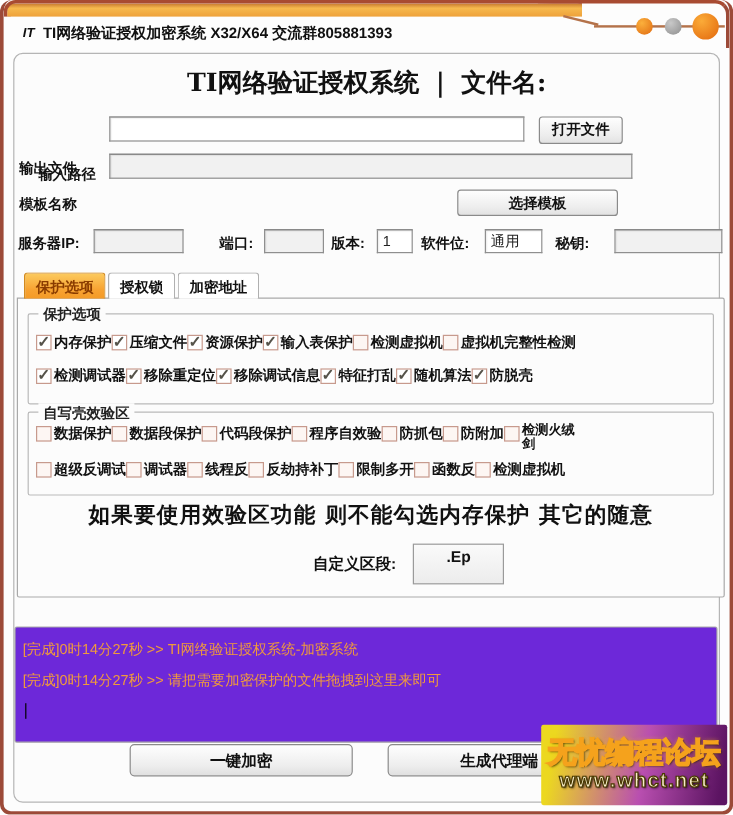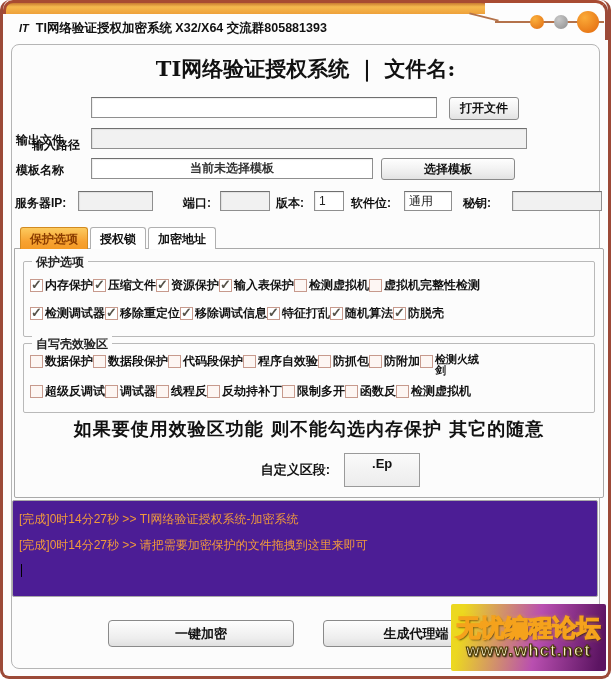--- a/index.html
+++ b/index.html
@@ -117,22 +117,22 @@
     padding-left:40px;
   }
   .custom-label { font-size:13px; font-weight:bold; color:#111;margin-left:23px; }
   .custom-field {
     width:76px; height:34px; background:linear-gradient(#fafafa,#ececec);
     border:1px solid #9a9a9a; text-align:center; font-weight:bold;
     font-size:13px; color:#111; line-height:20px;
   }
   
   .log-box {
-    position:absolute; left:0px; right:1px; top:455px; height:97px;
-    background:#4c1d95; border:1px solid #a9a9a9; border-radius:2px;
+    position:absolute; left:0px; right:1px; top:477px; height:97px;
+    background:#6d28d9; border:1px solid #a9a9a9; border-radius:2px;
     padding:5px 6px; overflow:hidden;
   }
   .log-line { font-size:12px; line-height:26px; color:#f09a3c; white-space:nowrap; }
   .caret { display:block; width:1px; height:13px; background:#000; margin:6px 0 0 2px; }
   
   .action-btn {
     position:absolute; top:575px; height:27px;
     background:linear-gradient(#fefefe,#ededed 70%,#e0e0e0);
     border:1px solid #8a8a8a; border-radius:4px;
     font-size:13px; font-weight:bold; color:#111;
@@ -188,21 +188,20 @@
       <div class="btn" style="left:437px; width:70px;">打开文件</div>
     </div>
 
     <div class="form-row" style="top:83px;">
       <span class="flabel" style="left:4px;">输出文件</span>
       <div class="tbox gray" style="left:79px; width:436px;"></div>
     </div>
 
     <div class="form-row" style="top:113px;">
       <span class="flabel" style="left:4px;">模板名称</span>
-      <div class="tbox center" style="left:79px; width:282px;">当前未选择模板</div>
       <div class="btn" style="left:369px; width:134px; height:22px;">选择模板</div>
     </div>
 
     <div class="form-row" style="top:146px;">
       <span class="flabel" style="left:3px;">服务器IP:</span>
       <div class="tbox gray" style="left:66px; width:75px; height:20px;"></div>
       <span class="flabel" style="left:171px;">端口:</span>
       <div class="tbox gray" style="left:208px; width:50px; height:20px;"></div>
       <span class="flabel" style="left:264px;">版本:</span>
       <div class="tbox" style="left:302px; width:30px; height:20px;">1</div>

